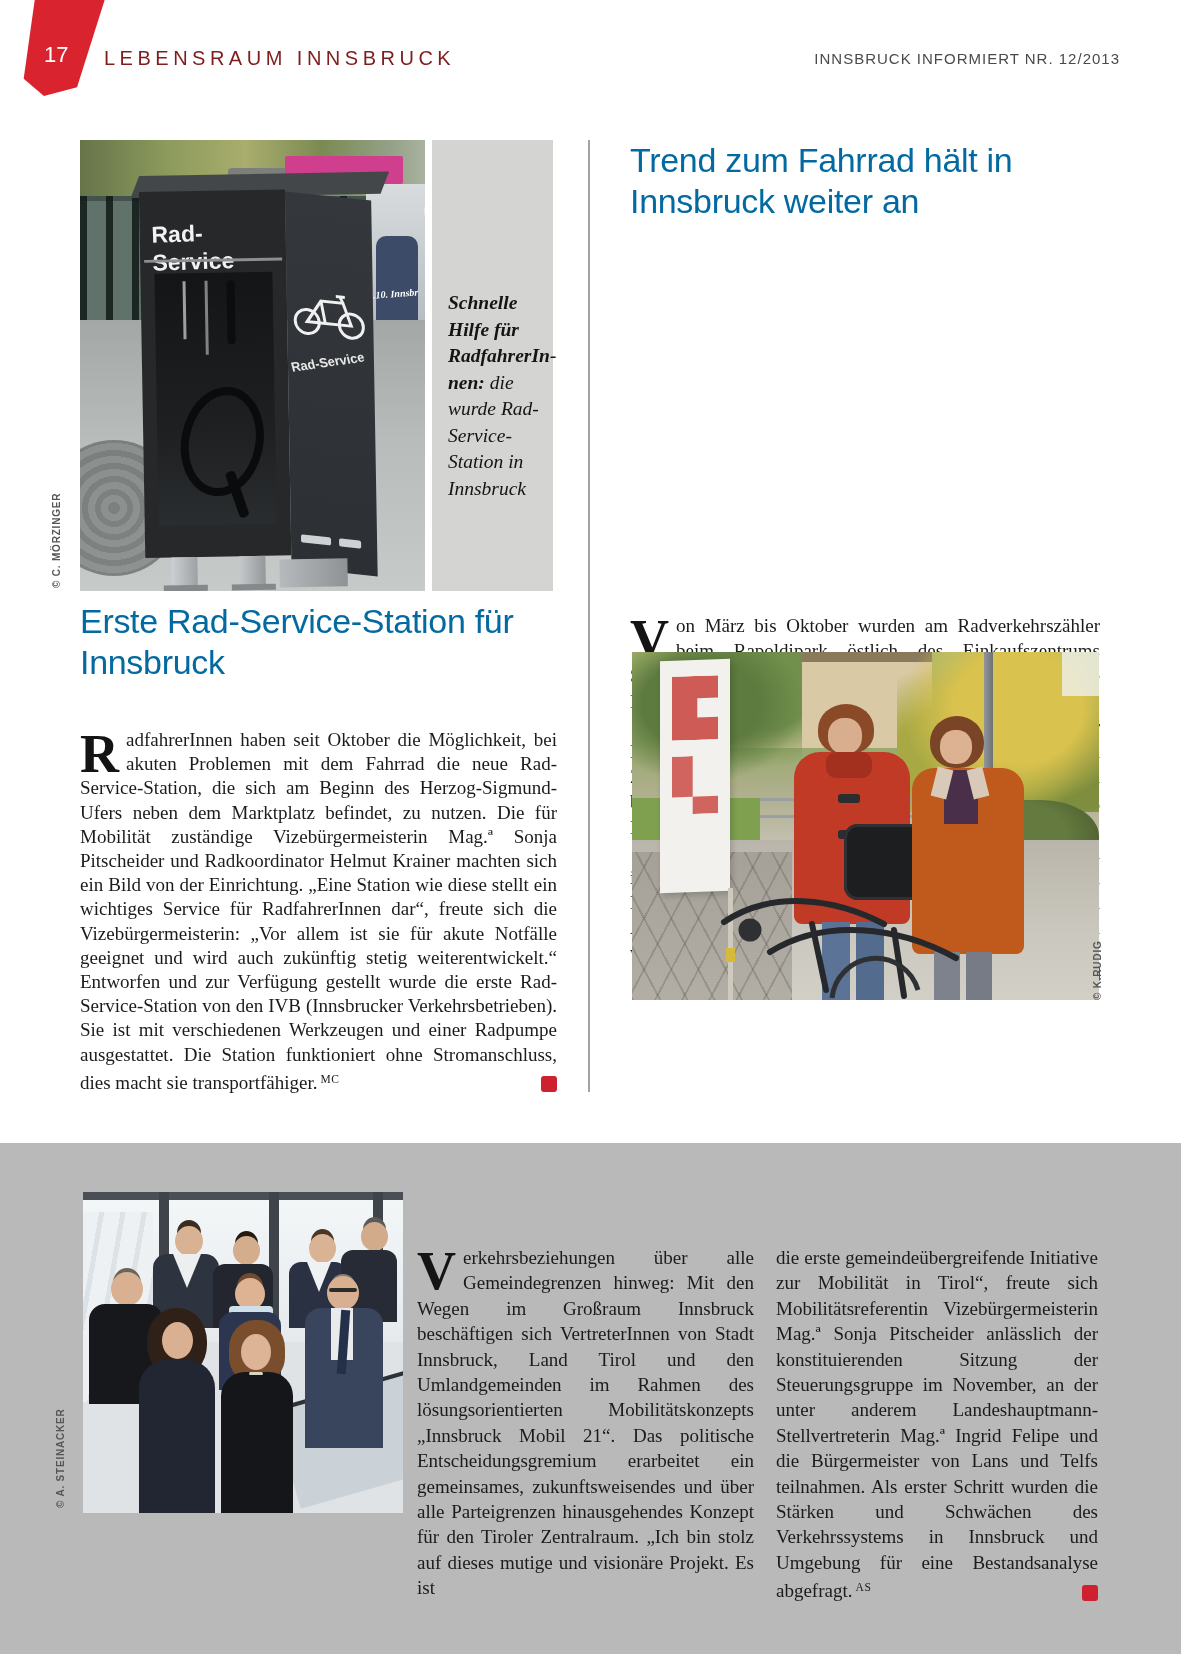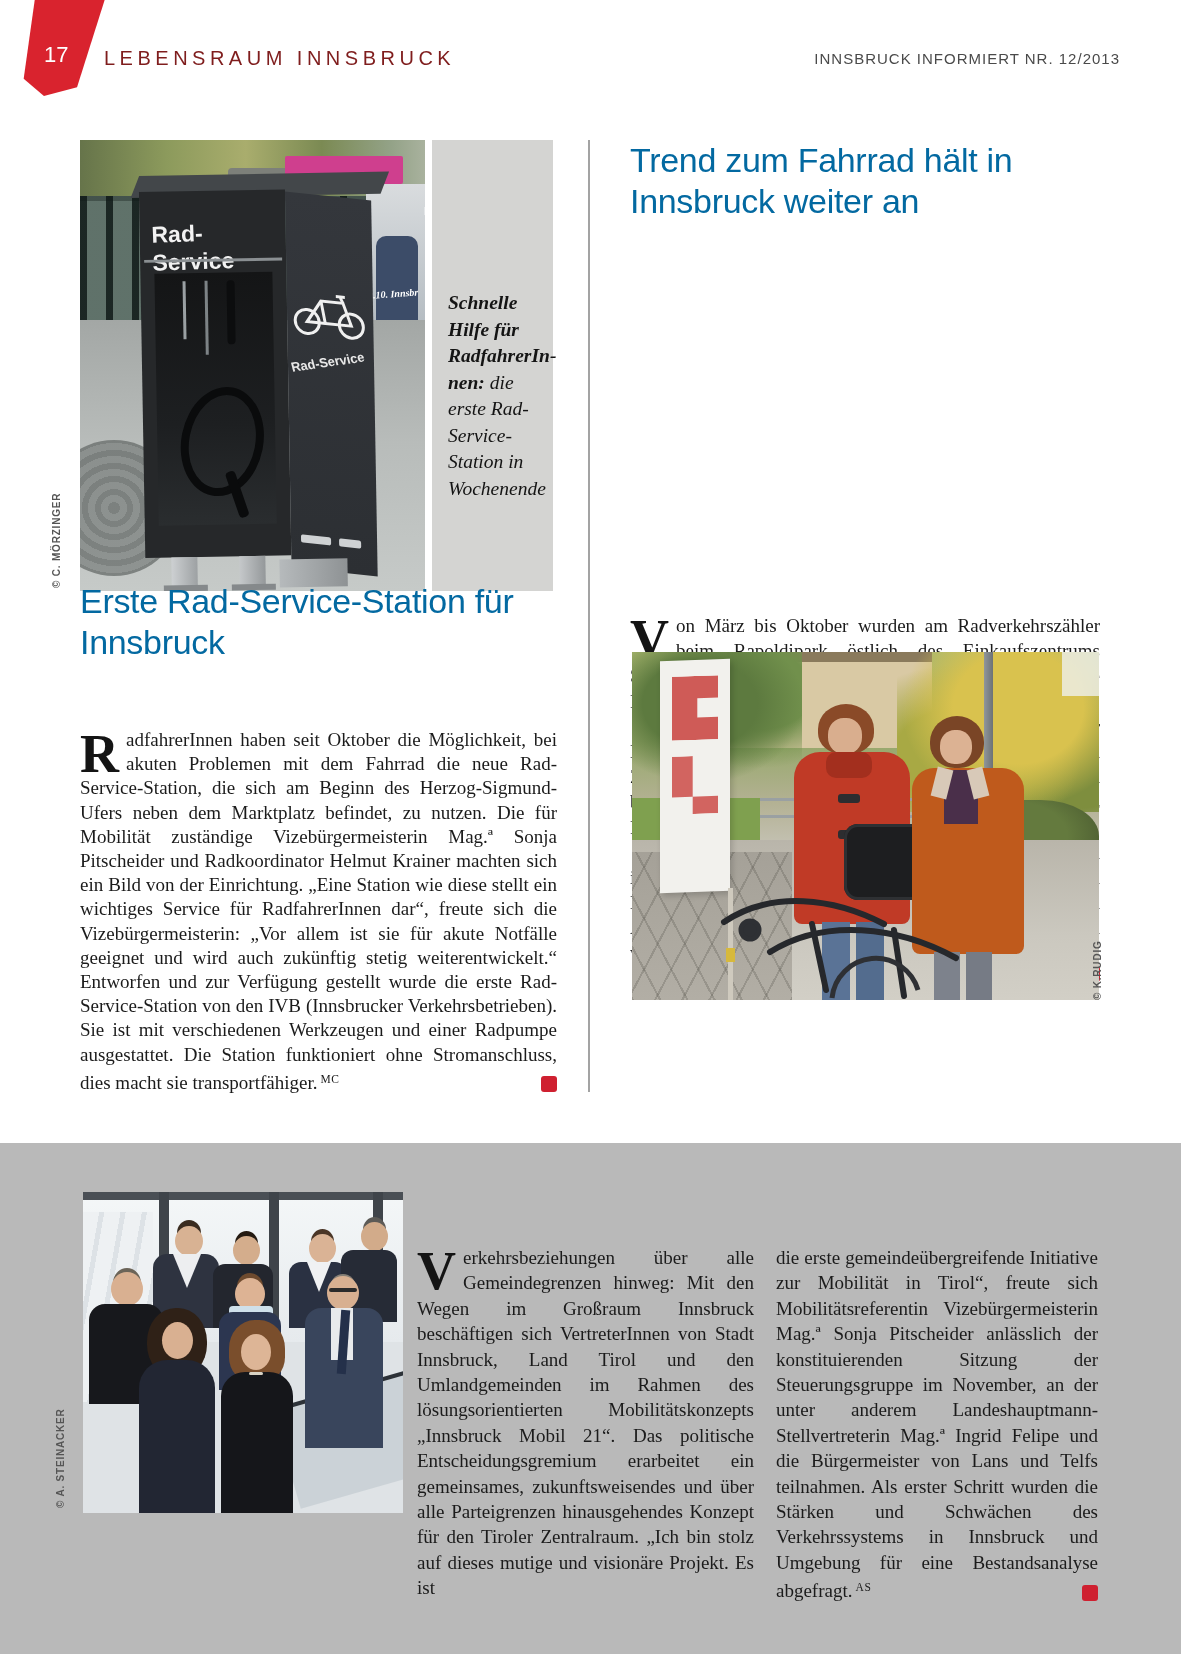--- a/index.html
+++ b/index.html
@@ -7,21 +7,21 @@
         font-family:"Liberation Serif", serif;color:#1c1c1c;margin:0 auto;}
   .abs{position:absolute;}
   
   .ribbon{left:20px;top:0;width:92px;height:96px;background:#d9232e;
           clip-path:polygon(16% 0,92% 0,62% 91%,26% 100%,4% 82%);}
   .pagenum{left:44px;top:42px;color:#fff;font:400 22px/26px "Liberation Sans",sans-serif;}
   .sectiontitle{left:104px;top:46px;color:#7f1d1d;font:400 20px/24px "Liberation Sans",sans-serif;letter-spacing:4.5px;white-space:nowrap;}
   .issue{right:61px;top:50px;color:#4a4a4a;font:400 15px/18px "Liberation Sans",sans-serif;letter-spacing:1px;white-space:nowrap;}
   
   .headline{font-family:"Liberation Sans",sans-serif;font-weight:300;color:#0369a1;letter-spacing:-0.3px;}
-  .h1a{left:80px;top:581px;width:477px;font-size:34px;line-height:41px;}
+  .h1a{left:80px;top:601px;width:477px;font-size:34px;line-height:41px;}
   .h1b{left:630px;top:140px;width:470px;font-size:34px;line-height:41px;}
   .h1c{left:417px;top:1183px;width:681px;font-size:33px;line-height:38px;color:#2e2e2e;}
   
   .body{font-size:19px;text-align:justify;color:#1b1b1b;}
   .body p{margin:0;}
   .body p.ind{text-indent:22px;}
   .b-left{left:80px;top:728px;width:477px;line-height:24.2px;min-height:360px;}
   .b-right{left:630px;top:246px;width:470px;line-height:25.2px;min-height:372px;}
   .b-bottom{left:417px;top:1245px;width:681px;line-height:25.4px;display:grid;grid-template-columns:337px 322px;column-gap:22px;}
   .dropcap{float:left;font:700 54px/44px "Liberation Serif",serif;color:#141414;margin:4px 7px 0 0;}
@@ -98,21 +98,21 @@
       <div class="s" style="left:88px;top:416px;width:26px;height:30px;background:linear-gradient(90deg,#cdd0d2,#9da1a3);"></div>
       <div class="s" style="left:156px;top:416px;width:26px;height:30px;background:linear-gradient(90deg,#c5c8ca,#94989a);"></div>
       <div class="s" style="left:196px;top:420px;width:68px;height:28px;background:linear-gradient(90deg,#b6babc,#8e9294);"></div>
       <div class="s" style="left:80px;top:444px;width:44px;height:6px;background:#85898b;"></div>
       <div class="s" style="left:148px;top:444px;width:44px;height:6px;background:#85898b;"></div>
     </div>
   </div>
   <div class="credit" style="left:63px;top:575px;">© C. MÖRZINGER</div>
 
   <div class="abs panel">
-    <b>Schnelle Hilfe für RadfahrerIn­nen:</b><span> die erste Rad-Service-Station in Wochenende</span>
+    <b>Schnelle Hilfe für RadfahrerIn­nen:</b><span> die wurde Rad-Service-Station in Innsbruck</span>
   </div>
 
   <div class="abs headline h1a">Erste Rad-Service-Station für Innsbruck</div>
   <div class="abs body b-left endwrap">
     <p><span class="dropcap">R</span><span>adfahrerInnen haben seit Oktober die Möglichkeit, bei akuten Problemen mit dem Fahrrad die neue Rad-Service-Station, die sich am Beginn des Herzog-Sigmund-Ufers neben dem Marktplatz befindet, zu nutzen. Die für Mobilität zuständige Vizebürgermeisterin Mag.ª Sonja Pitscheider und Radkoordinator Helmut Krainer machten sich ein Bild von der Einrichtung. „Eine Station wie diese stellt ein wichtiges Service für RadfahrerInnen dar“, freute sich die Vizebürgermeisterin: „Vor allem ist sie für akute Notfälle geeignet und wird auch zukünftig stetig weiterentwickelt.“ Entworfen und zur Verfügung gestellt wurde die erste Rad-Service-Station von den IVB (Innsbrucker Verkehrsbetrieben). Sie ist mit verschiedenen Werkzeugen und einer Radpumpe ausgestattet. Die Station funktioniert ohne Stromanschluss, dies macht sie transportfähiger.</span><span class="sig">MC</span></p>
     <span class="endmark"></span>
   </div>
 
   <div class="abs divider"></div>
 

